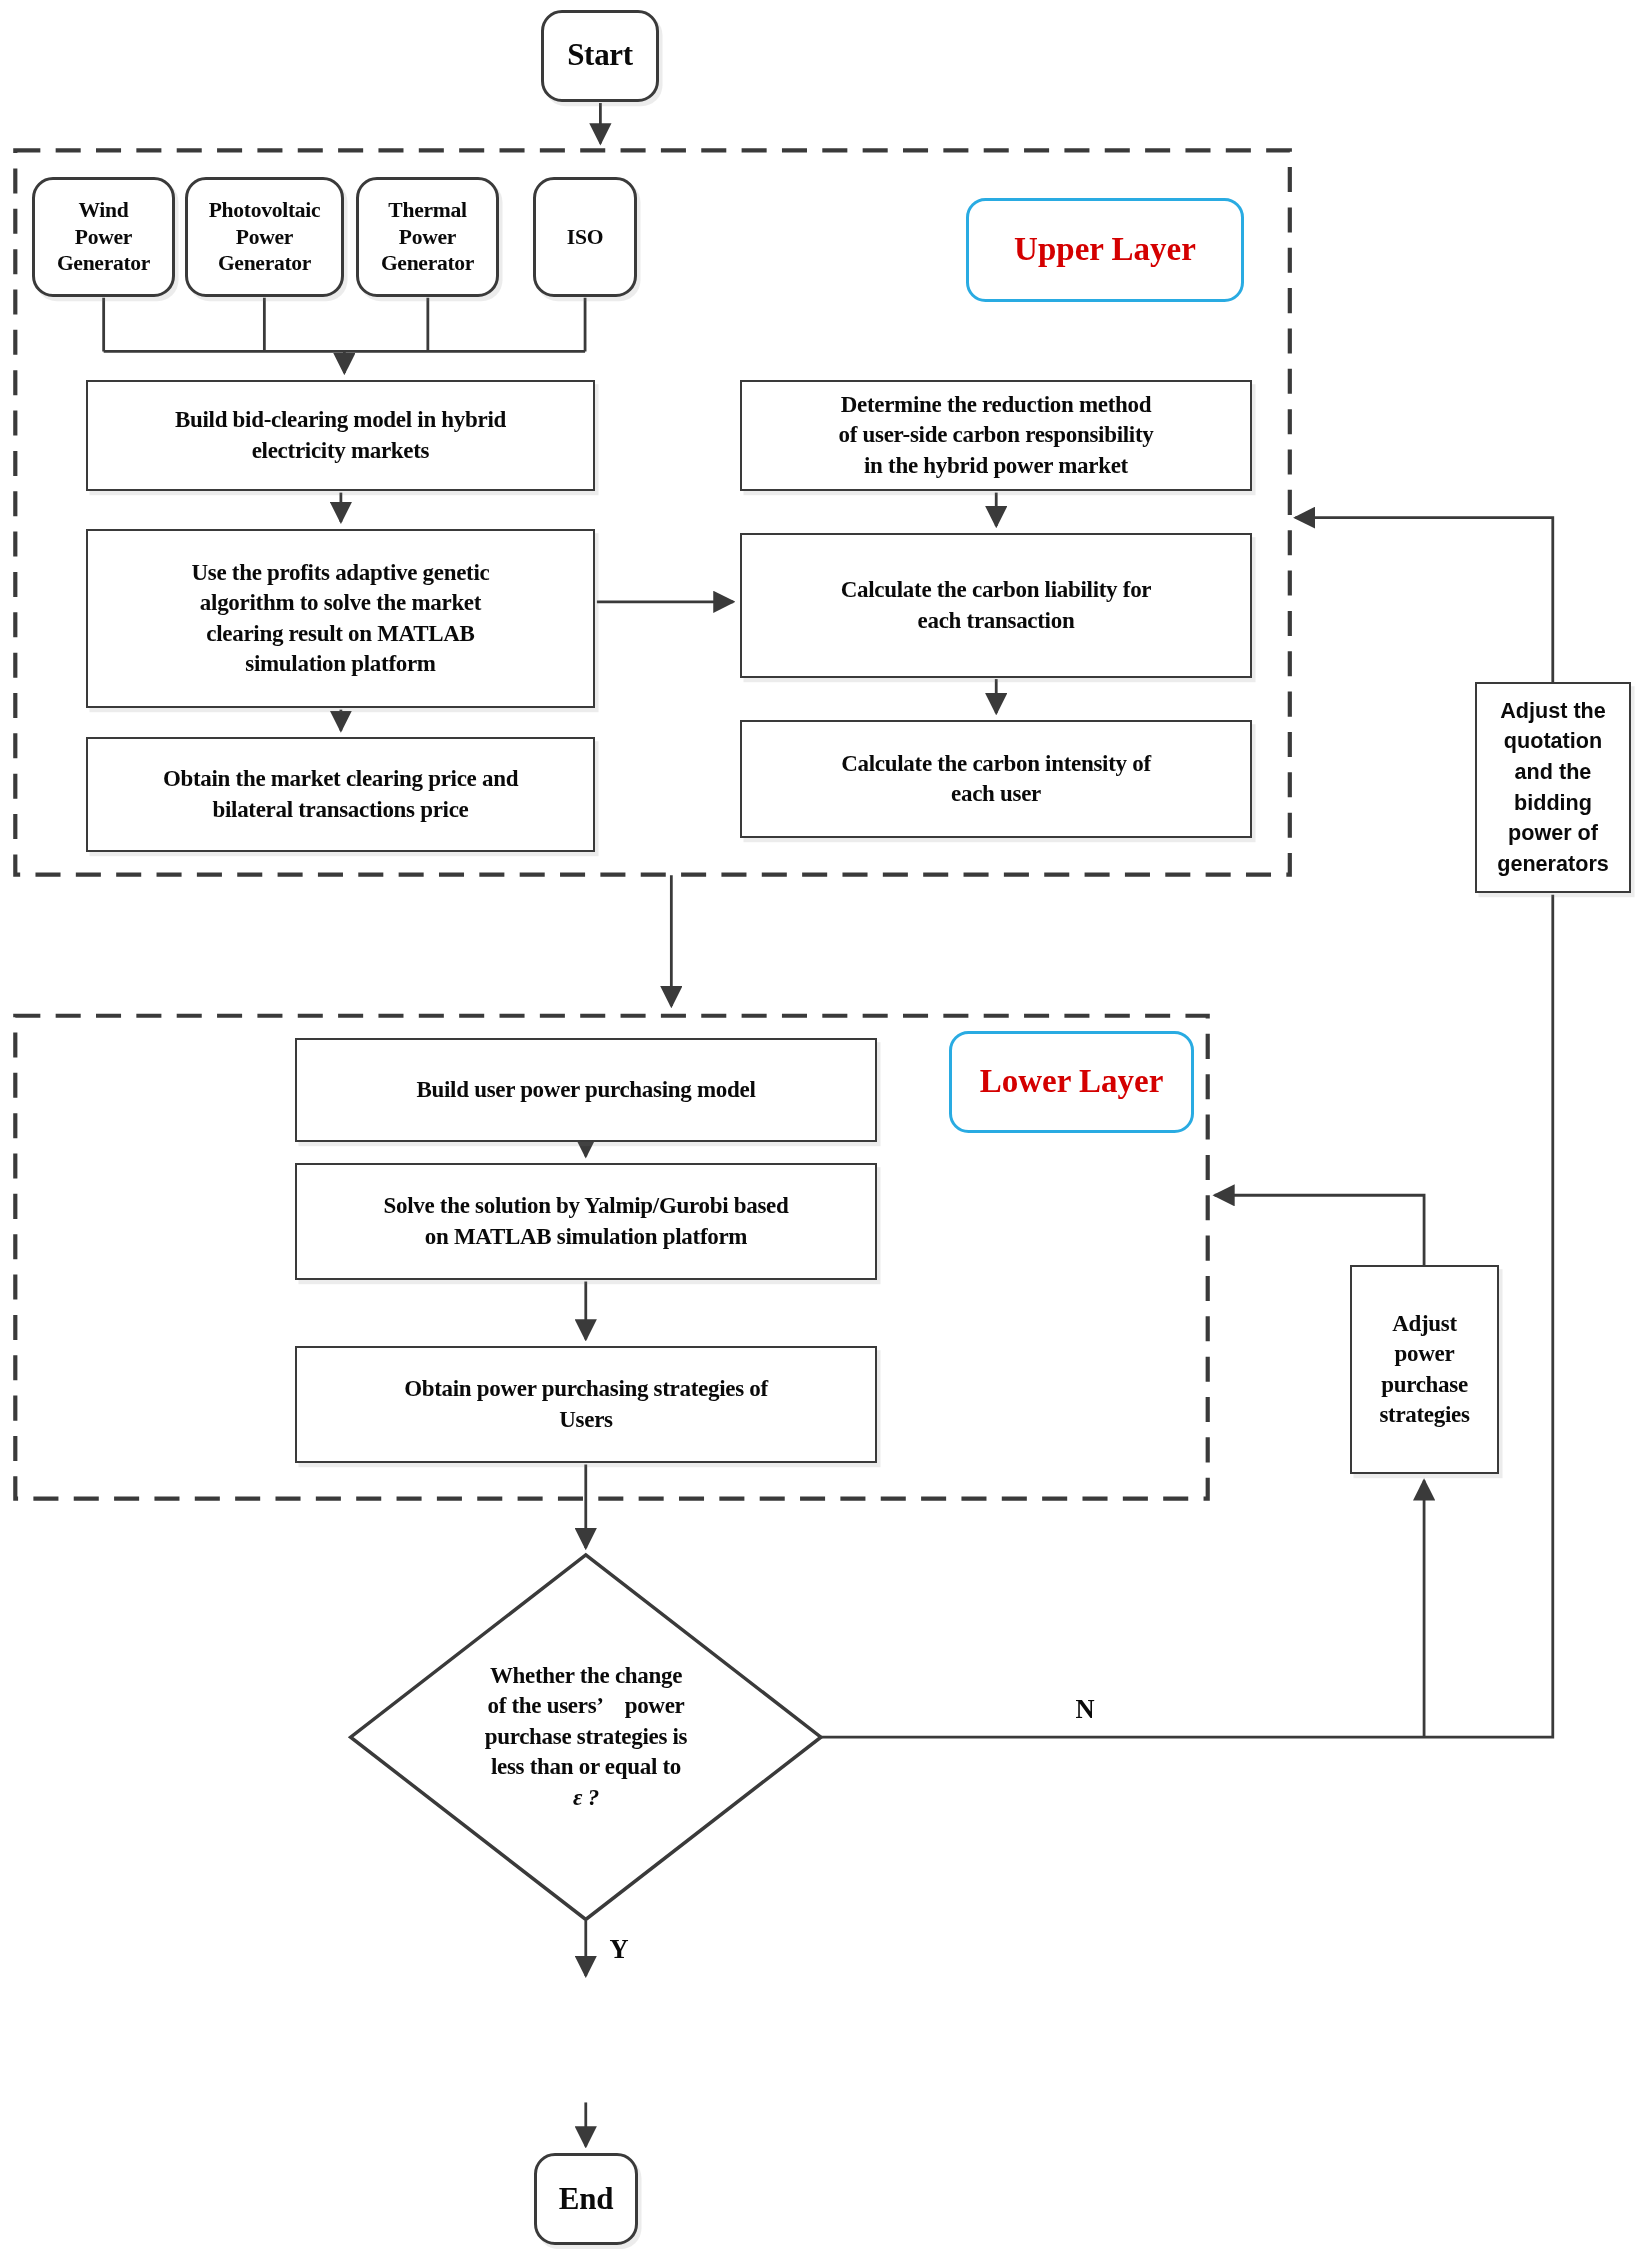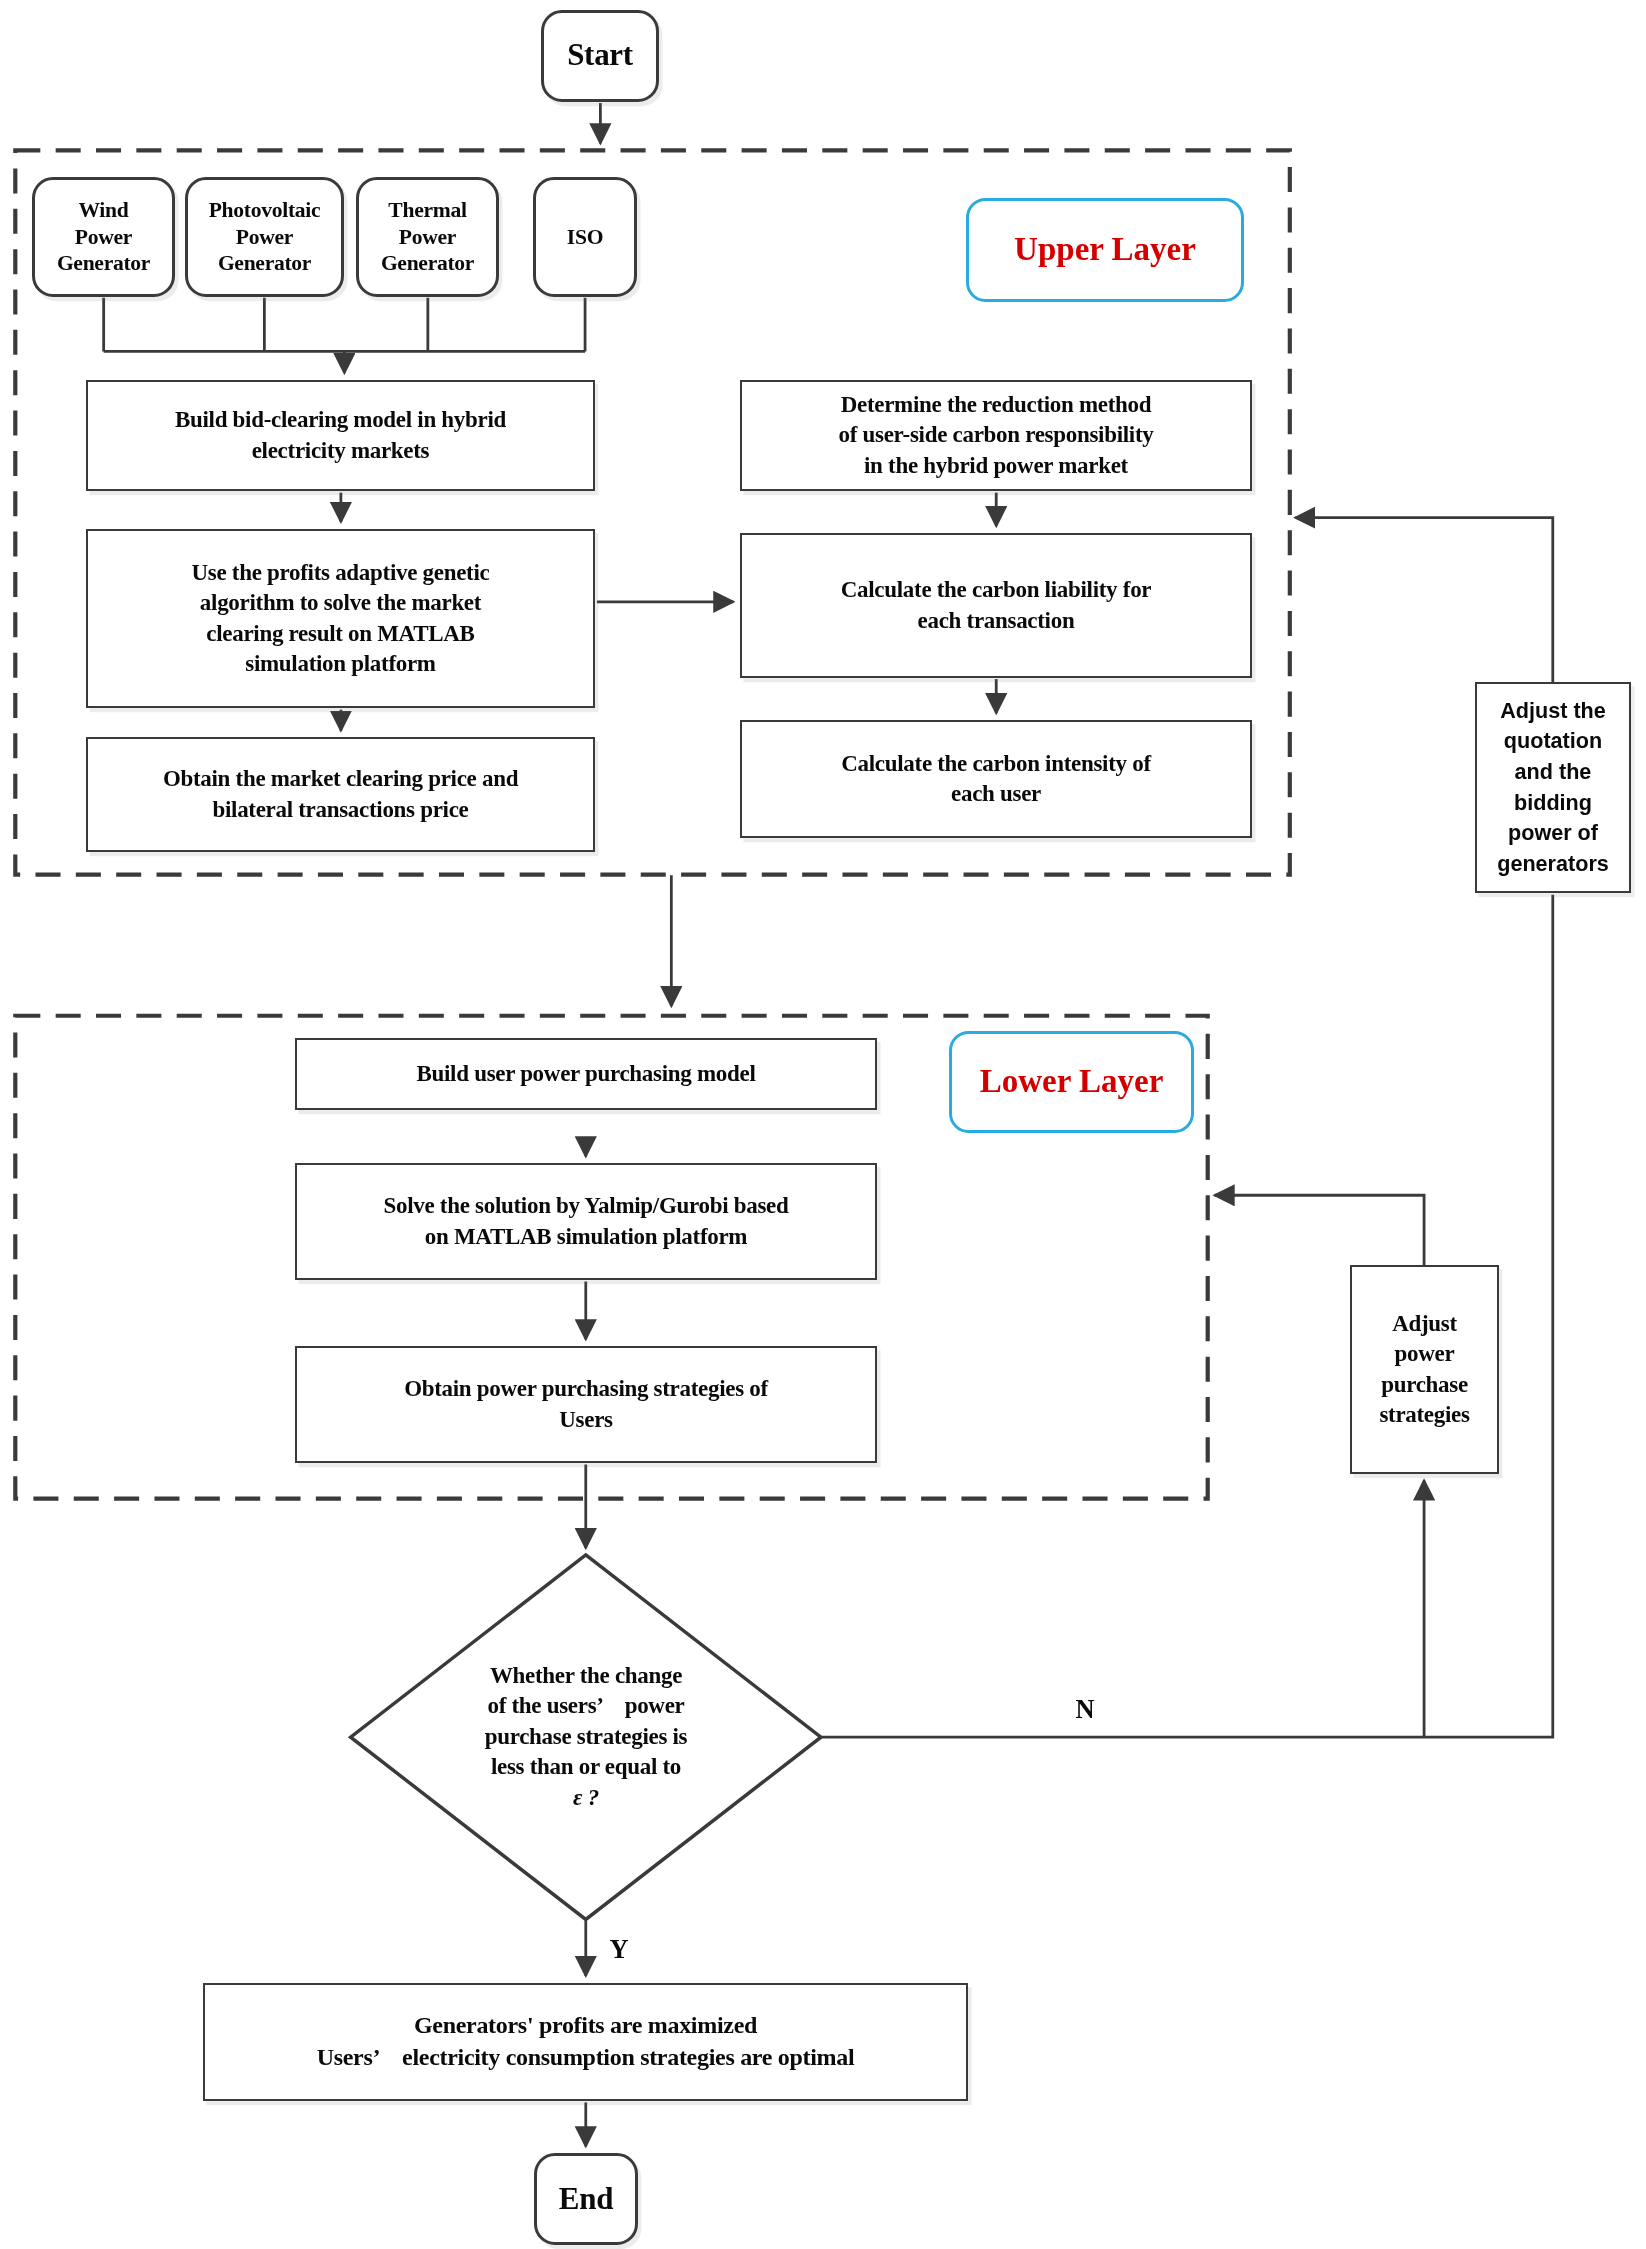--- a/index.html
+++ b/index.html
@@ -159,35 +159,33 @@
 quotation
 and the
 bidding
 power of
 generators</div>
   <div class="node" style="left:1350px;top:1265px;width:149px;height:209px;">Adjust
 power
 purchase
 strategies</div>
 
-  <div class="node" style="left:295px;top:1038px;width:582px;height:72px;">Build user power purchasing model</div>
+  <div class="node" style="left:295px;top:1038px;width:582px;height:104px;">Build user power purchasing model</div>
   <div class="node" style="left:295px;top:1163px;width:582px;height:117px;">Solve the solution by Yalmip/Gurobi based
 on MATLAB simulation platform</div>
   <div class="node" style="left:295px;top:1346px;width:582px;height:117px;">Obtain power purchasing strategies of
 Users</div>
 
   <div class="node diamond-label" style="left:412px;top:1600px;width:348px;height:274px;">
     <span>Whether the change
 of the users’　power
 purchase strategies is
 less than or equal to</span>
     <span class="epsilon">ε ?</span>
   </div>
 
   <div class="floating branch-label" style="left:1064px;top:1689px;width:42px;height:42px;">N</div>
   <div class="floating branch-label" style="left:598px;top:1929px;width:42px;height:42px;">Y</div>
 
-  <div class="node" style="left:203px;top:1983px;width:765px;height:118px;font-size:24px;">Generators' profits are maximized
-Users’　electricity consumption strategies are optimal</div>
   <div class="node rounded terminal" style="left:534px;top:2153px;width:104px;height:92px;">End</div>
 
 </div>
 
 
 </body></html>

